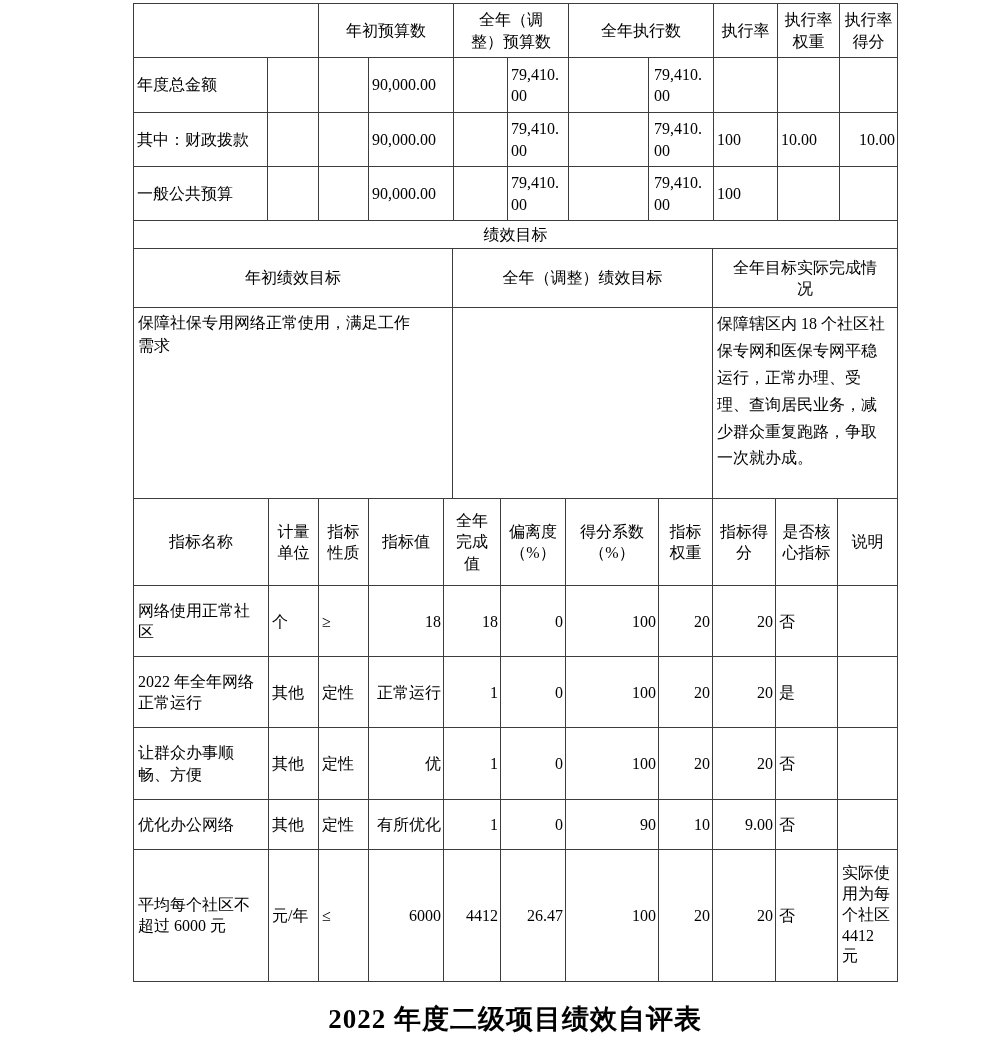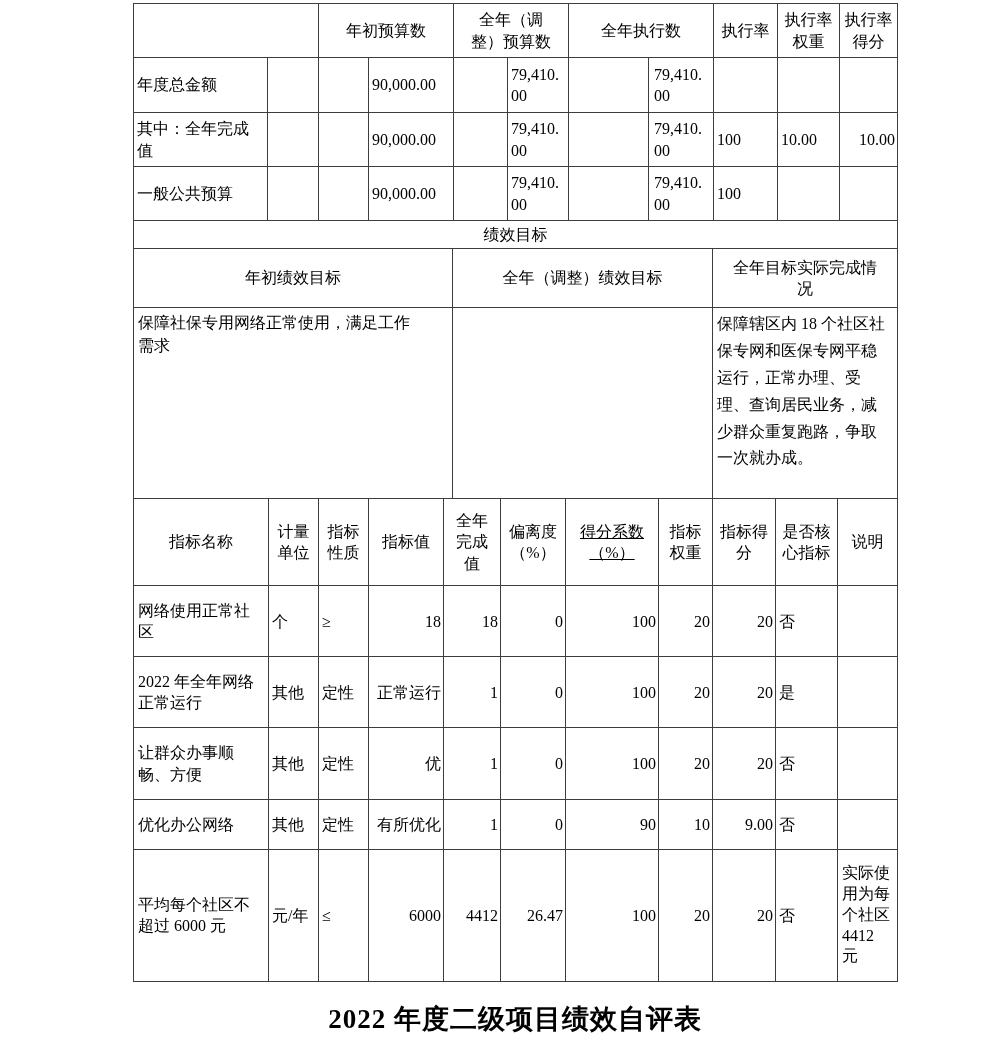--- a/index.html
+++ b/index.html
@@ -14,21 +14,21 @@
   .c{text-align:center;}
   .r{text-align:right;padding-right:2px;}
   .l{text-align:left;}
   .top{vertical-align:top;}
   .banner td{text-align:center;}
   .wrapnum{word-break:break-all;}
   .pad5{padding-left:5px;padding-right:5px;}
   .hdr-adj{padding-left:16px;padding-right:16px;}
   .hdr-goal3{padding-left:13px;padding-right:13px;}
   .hdr-cmpl{padding-left:6px;padding-right:6px;}
-  .hdr-coef{padding-left:8px;padding-right:8px;text-decoration:underline;}
+  .hdr-coef{padding-left:8px;padding-right:8px;}
   .goal-initial{padding:3px 34px 3px 4px;line-height:1.45;}
   .goal-actual{padding:3px 11px 3px 4px;line-height:1.68;}
   .name-cell{padding:14px 4px;}
   .note-cell{padding:1px 4px;line-height:1.3;}
   .title{position:absolute;left:133px;top:1001px;width:764px;text-align:center;
          font-size:27px;font-weight:bold;letter-spacing:1px;}
 </style>
 </head>
 <body>
 
@@ -66,21 +66,21 @@
         <td class="l">90,000.00</td>
         <td></td>
         <td class="l wrapnum">79,410.00</td>
         <td></td>
         <td class="l wrapnum pad5">79,410.00</td>
         <td class="l"></td>
         <td class="l"></td>
         <td class="r"></td>
       </tr>
       <tr style="height:54px">
-        <td class="l">其中：全年完成值</td>
+        <td class="l">其中：财政拨款</td>
         <td></td>
         <td></td>
         <td class="l">90,000.00</td>
         <td></td>
         <td class="l wrapnum">79,410.00</td>
         <td></td>
         <td class="l wrapnum pad5">79,410.00</td>
         <td class="l">100</td>
         <td class="l">10.00</td>
         <td class="r">10.00</td>

